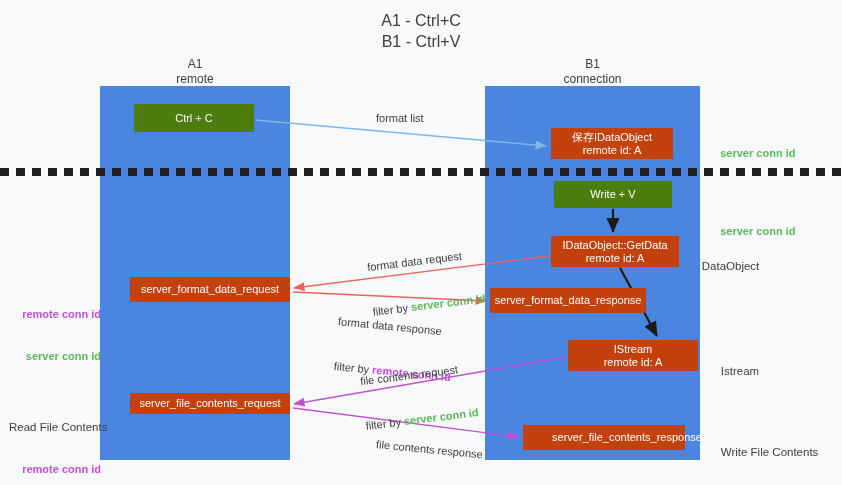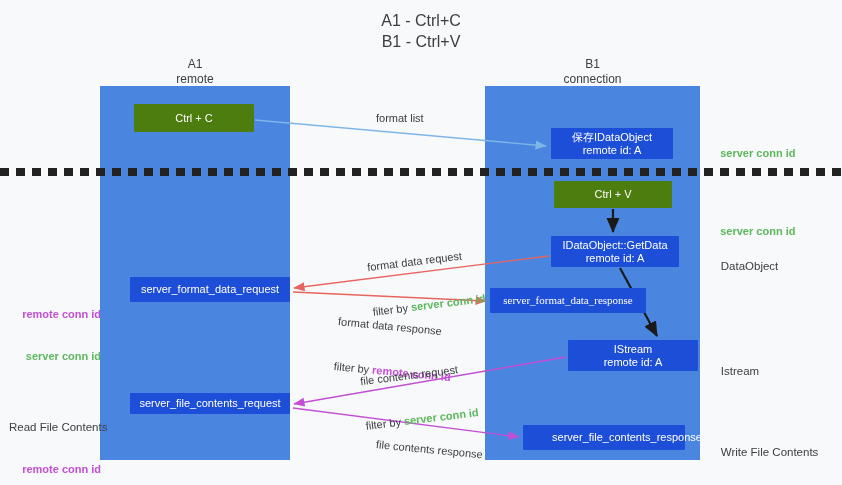--- a/index.html
+++ b/index.html
@@ -76,45 +76,45 @@
     align-items: center;
     justify-content: center;
     color: #ffffff;
     font-size: 11px;
     line-height: 13px;
     text-align: center;
     white-space: pre;
     border-radius: 1px;
   }
   .node.green  { background: #4d7c0f; }
-  .node.orange { background: #1d4ed8; }
+  .node.orange { background: #c2410c; }
 
   #n-ctrl-c   { left: 134px; top: 104px; width: 120px; height: 28px; }
   #n-idataobj { left: 551px; top: 128px; width: 122px; height: 31px; }
   #n-ctrl-v   { left: 554px; top: 181px; width: 118px; height: 27px; }
   #n-getdata  { left: 551px; top: 236px; width: 128px; height: 31px; }
   #n-fdreq    { left: 130px; top: 277px; width: 160px; height: 25px; }
-  #n-fdresp   { left: 490px; top: 288px; width: 156px; height: 25px; font-family: Liberation Serif, serif; }
+  #n-fdresp   { left: 490px; top: 288px; width: 156px; height: 25px; }
   #n-istream  { left: 568px; top: 340px; width: 130px; height: 31px; }
   #n-fcreq    { left: 130px; top: 393px; width: 160px; height: 21px; }
   #n-fcresp   { left: 523px; top: 425px; width: 162px; height: 25px; padding-left: 46px; }
 
   
   .side-note {
     font-size: 11px;
     line-height: 14px;
     white-space: pre;
   }
   .side-note .plain  { color: #3c4043; }
   .side-note .green  { color: #5cb85c; font-weight: bold; }
   .side-note .purple { color: #c24fd4; font-weight: bold; }
 
   #note-server-1 { left: 708px; top: 132px; }
   #note-server-2 { left: 708px; top: 210px; }
-  #note-dataobject { left: 708px; top: 245px; font-size: 11.5px; }
+  #note-dataobject { left: 689px; top: 245px; font-size: 11.5px; }
   #note-istream  { left: 708px; top: 350px; font-size: 11.5px; }
   #note-write    { left: 708px; top: 431px; font-size: 11.5px; }
 
   #note-left-1 { left: 9px; top: 279px; text-align: right; width: 92px; }
   #note-left-2 { left: 9px; top: 392px; text-align: right; width: 92px; }
   #note-left-2 .head { color: #3c4043; font-size: 11.5px; }
 
   
   .arrow-label {
     font-size: 11px;
@@ -185,21 +185,21 @@
     <line x1="566" y1="357" x2="294" y2="404" stroke="#c24fd4" stroke-width="1.4" marker-end="url(#ah-magenta)"></line>
 
     <line x1="293" y1="408" x2="519" y2="437" stroke="#c24fd4" stroke-width="1.4" marker-end="url(#ah-magenta)"></line>
   </svg>
 
   <div class="abs" id="dash-line"></div>
 
   <div class="abs node green" id="n-ctrl-c">Ctrl + C</div>
   <div class="abs node orange" id="n-idataobj">保存IDataObject
 remote id: A</div>
-  <div class="abs node green" id="n-ctrl-v">Ctrl + V</div>
+  <div class="abs node green" id="n-ctrl-v">Write + V</div>
   <div class="abs node orange" id="n-getdata">IDataObject::GetData
 remote id: A</div>
   <div class="abs node orange" id="n-fdreq">server_format_data_request</div>
   <div class="abs node orange" id="n-fdresp">server_format_data_response</div>
   <div class="abs node orange" id="n-istream">IStream
 remote id: A</div>
   <div class="abs node orange" id="n-fcreq">server_file_contents_request</div>
   <div class="abs node orange" id="n-fcresp">server_file_contents_response</div>
 
   <div class="abs arrow-label" id="lbl-format-list">format list</div>

